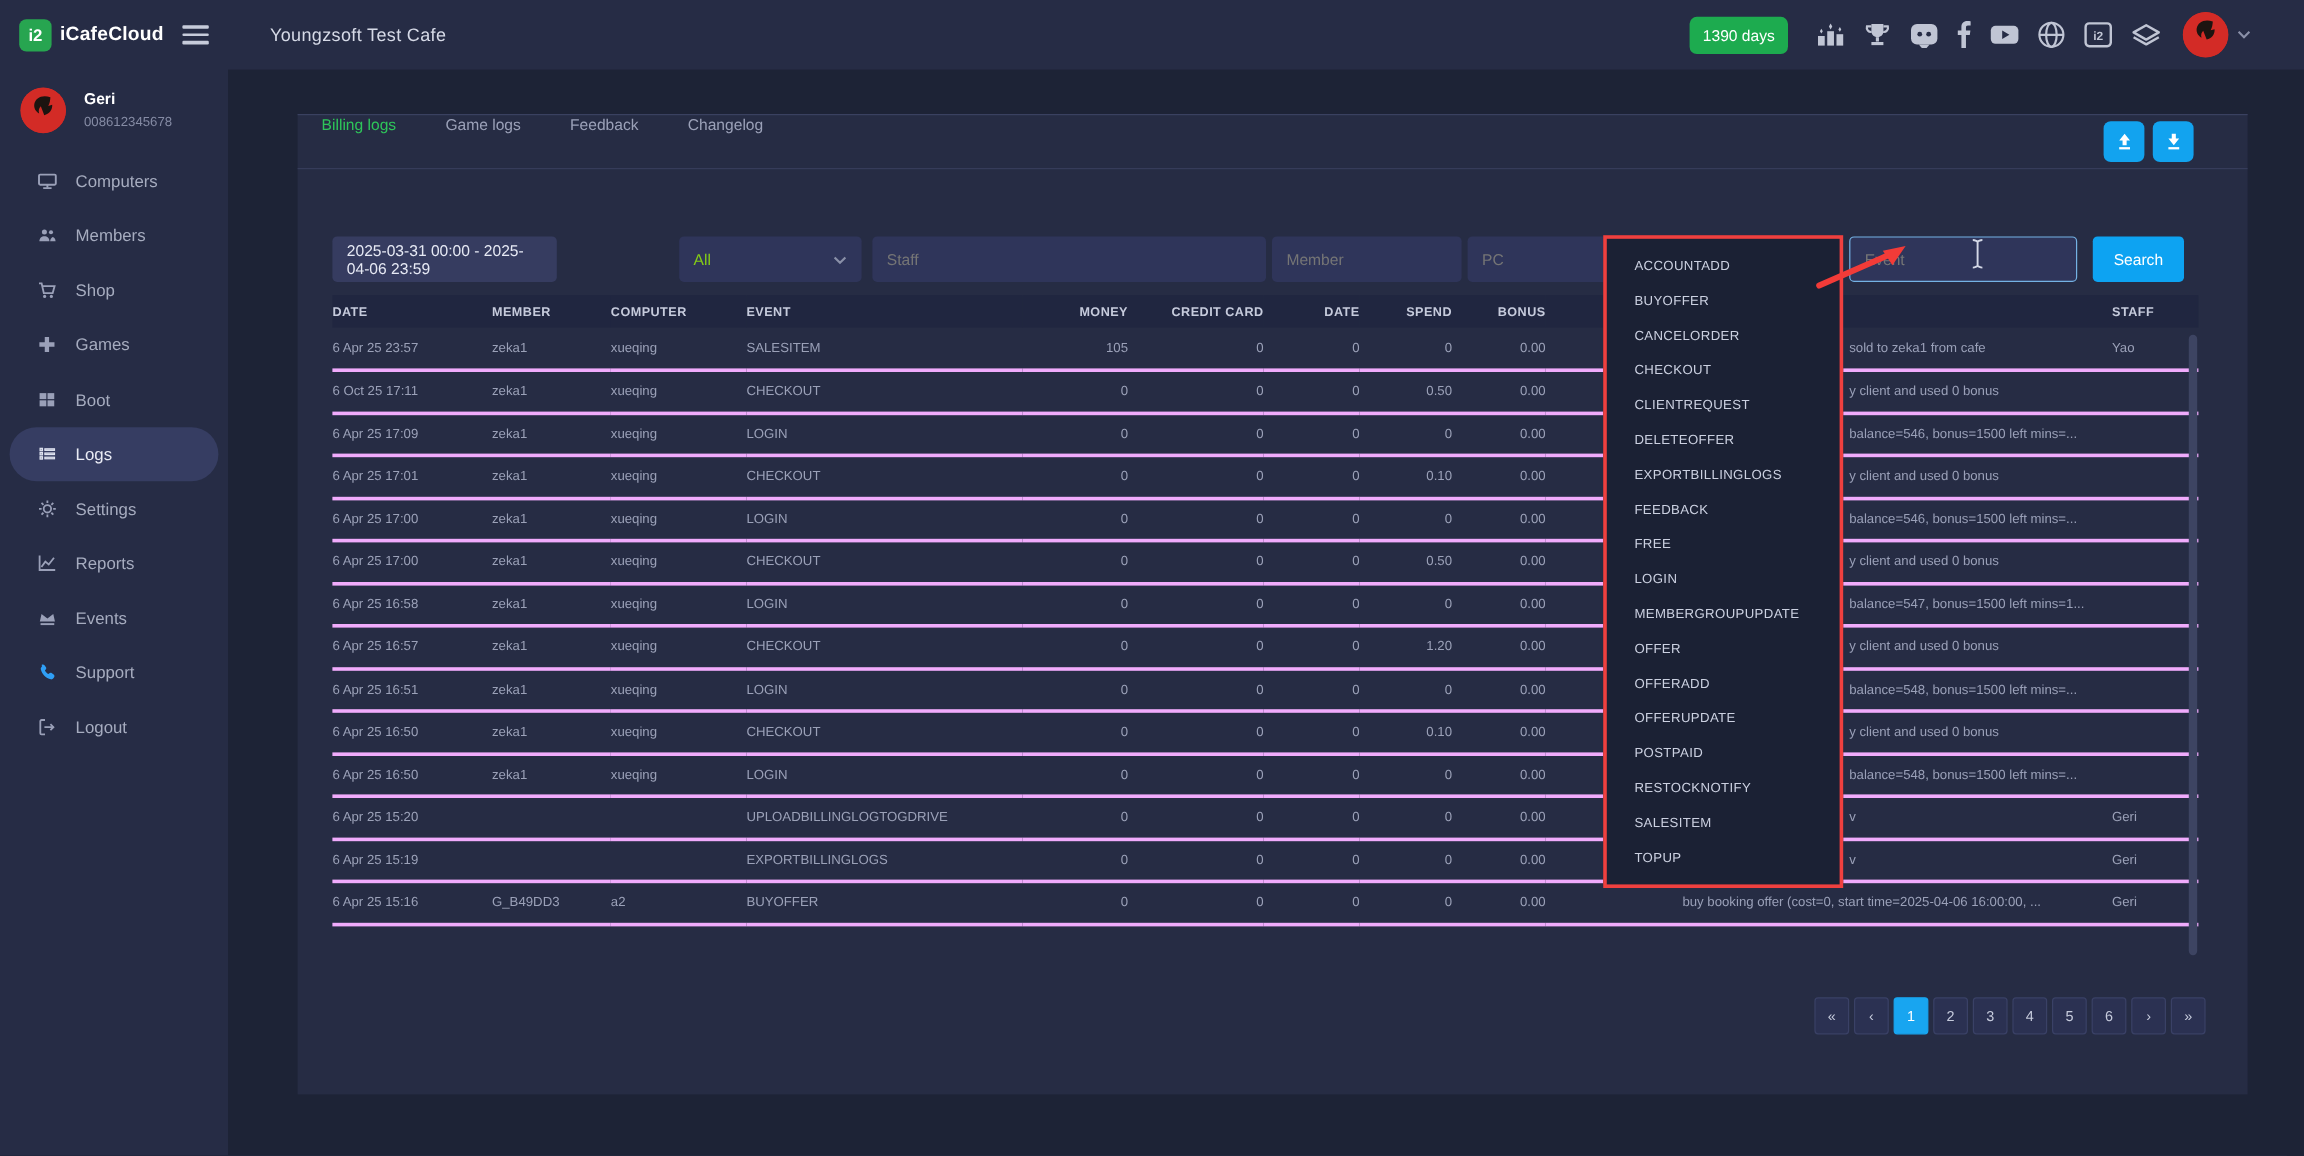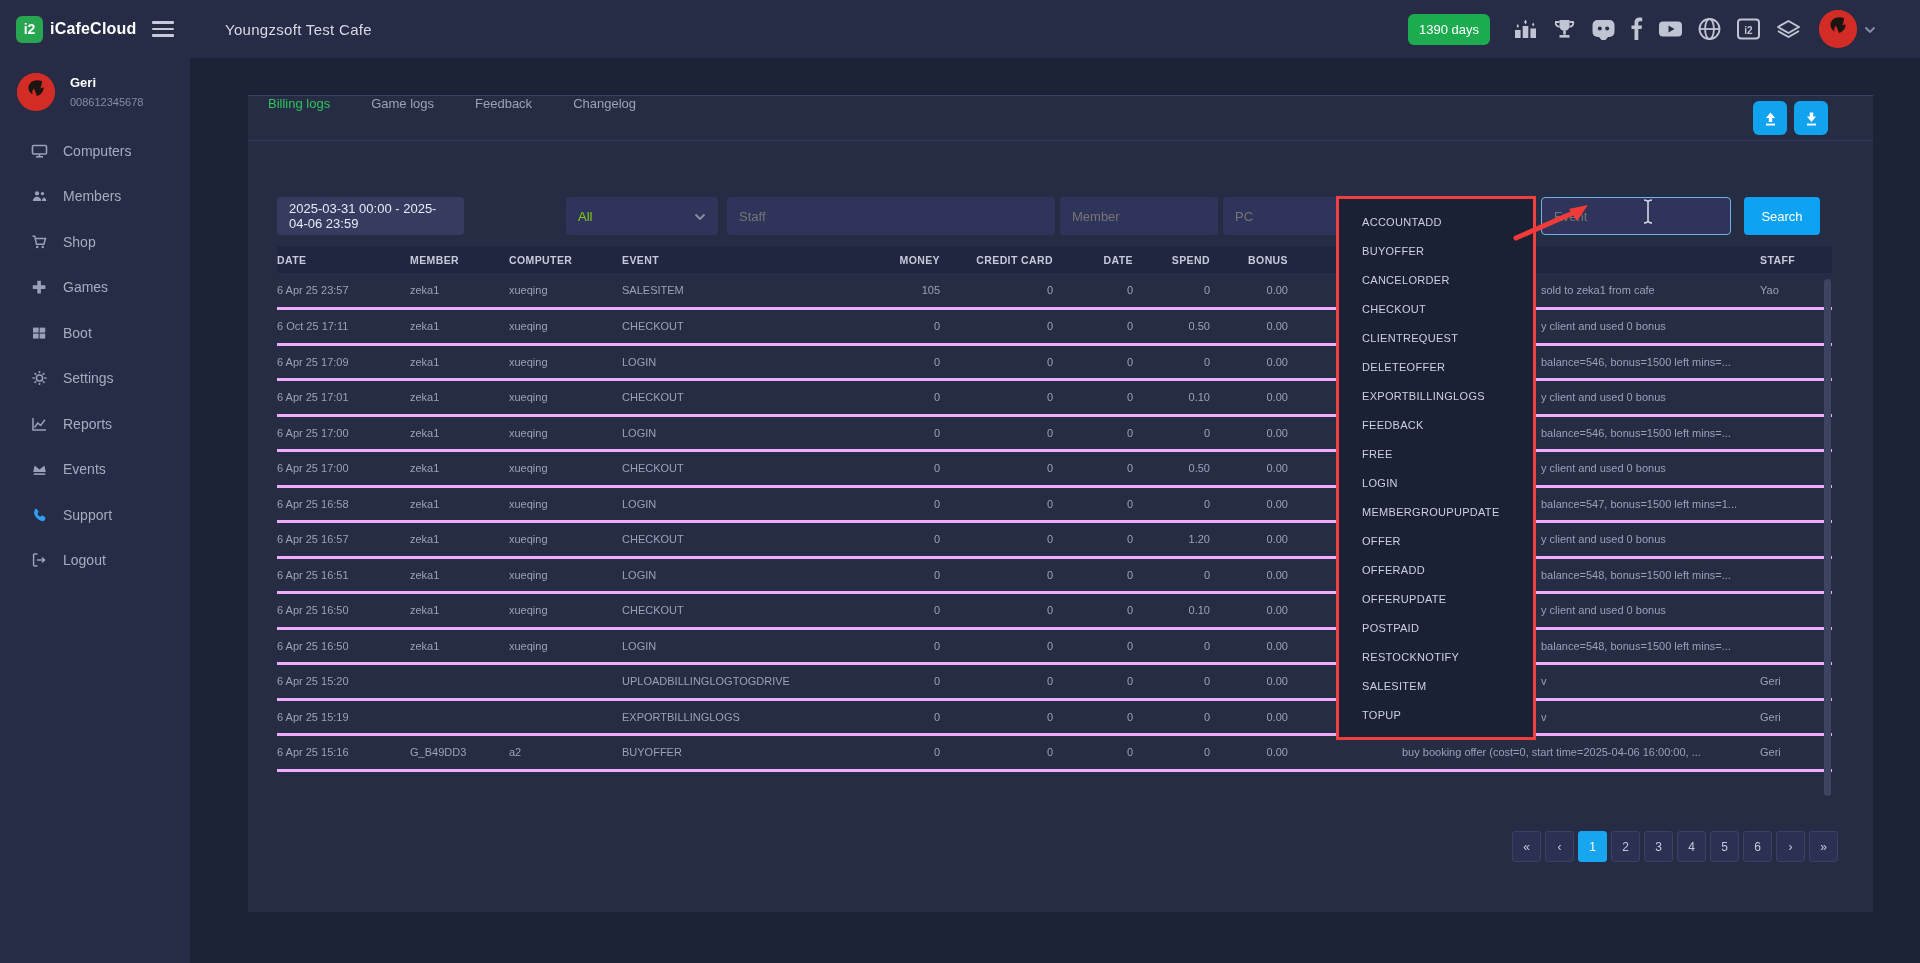--- a/index.html
+++ b/index.html
@@ -151,20 +151,35 @@
           <svg width="17" height="16">
             <g fill="#9aa0b8">
               <rect x="2" y="2.6" width="5.6" height="5"></rect>
               <rect x="8.6" y="2.6" width="5.6" height="5"></rect>
               <rect x="2" y="8.6" width="5.6" height="5"></rect>
               <rect x="8.6" y="8.6" width="5.6" height="5"></rect>
             </g>
           </svg>
         </span>
         <span>Boot</span>
+      </div>
+      <div class="nav-item active">
+        <span class="icon">
+          <svg width="17" height="16">
+            <g fill="#9aa0b8">
+              <rect x="2.4" y="3.6" width="2" height="2"></rect>
+              <rect x="6.4" y="4" width="8" height="1.3"></rect>
+              <rect x="2.4" y="7.1" width="2" height="2"></rect>
+              <rect x="6.4" y="7.5" width="8" height="1.3"></rect>
+              <rect x="2.4" y="10.6" width="2" height="2"></rect>
+              <rect x="6.4" y="11" width="8" height="1.3"></rect>
+            </g>
+          </svg>
+        </span>
+        <span>Logs</span>
       </div>
       <div class="nav-item">
         <span class="icon">
           <svg width="17" height="16">
             <g stroke="#9aa0b8" stroke-width="1.5" fill="none">
               <circle cx="8.5" cy="8" r="3.1"></circle>
               <line x1="8.5" y1="1" x2="8.5" y2="3.2"></line>
               <line x1="8.5" y1="12.8" x2="8.5" y2="15"></line>
               <line x1="1.5" y1="8" x2="3.7" y2="8"></line>
               <line x1="13.3" y1="8" x2="15.5" y2="8"></line>

